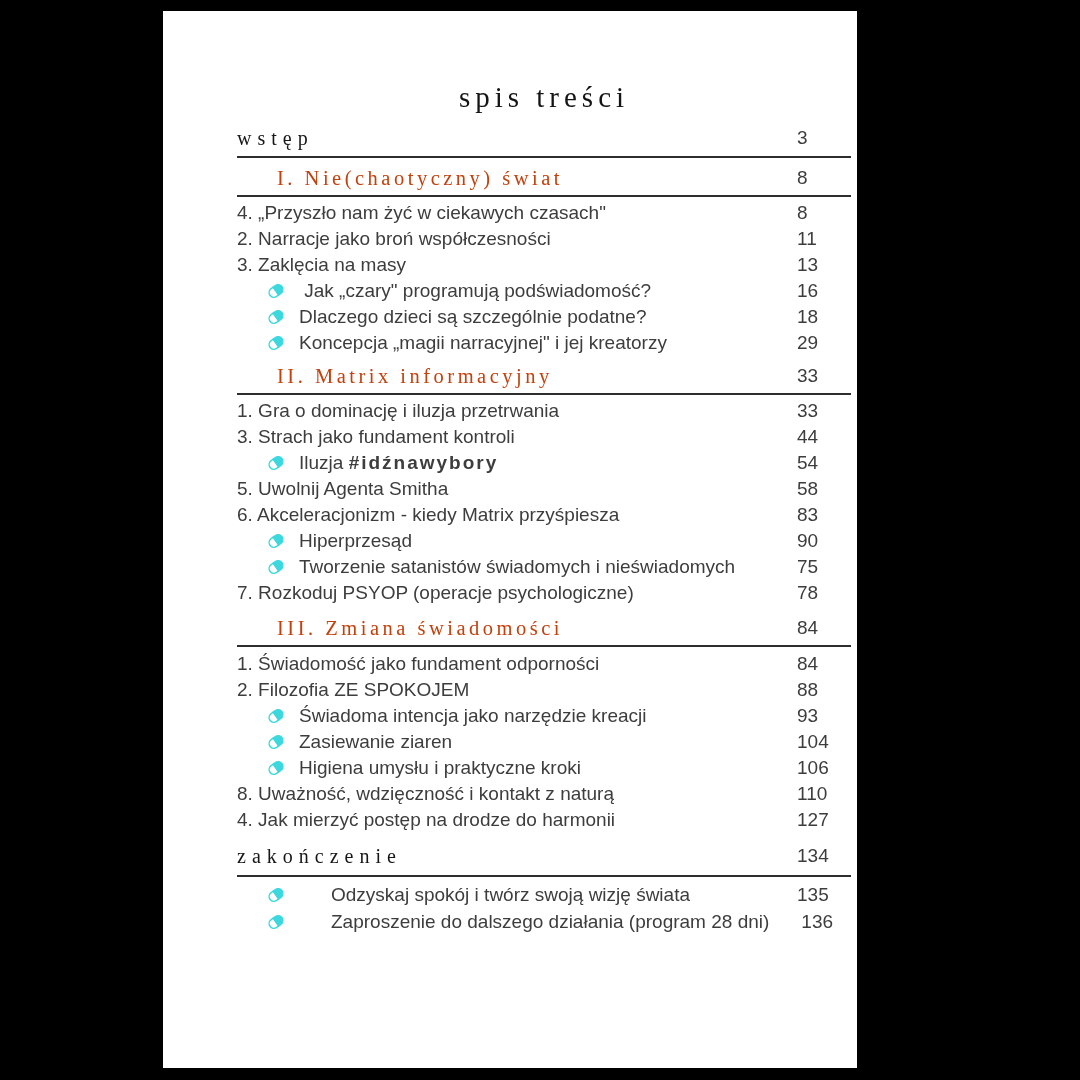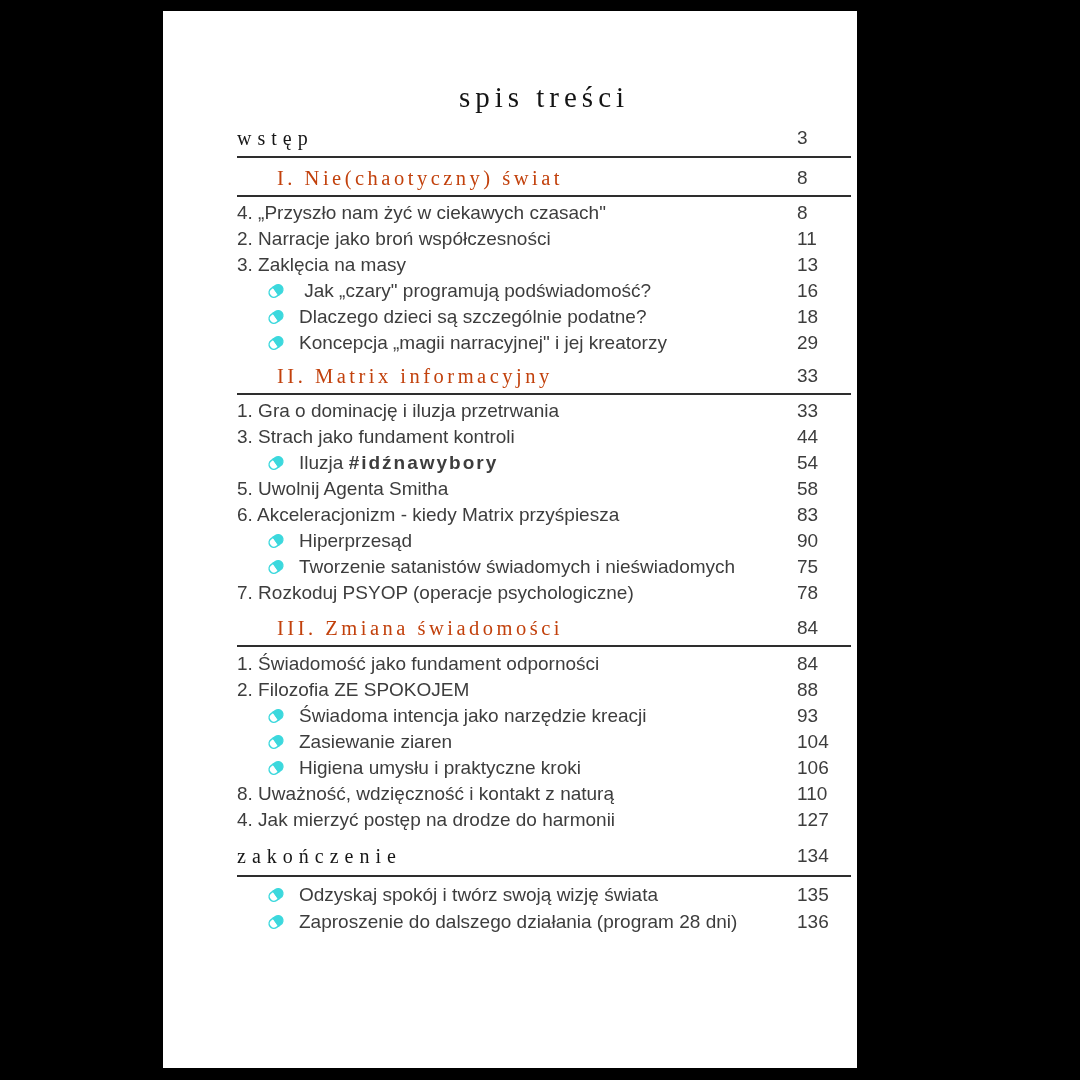--- a/index.html
+++ b/index.html
@@ -76,21 +76,21 @@
   .rule-a     { margin-top:5px; }
   .mt-part1   { margin-top:7px; }
   .rule-b     { margin-top:4px; }
   .mt-first   { margin-top:3px; }
   .mt-part2   { margin-top:7px; }
   .mt-part3   { margin-top:9px;gap:24px; }
   .mt-first3  { margin-top:4px; }
   .mt-zak     { margin-top:10px; }
   .rule-c     { margin-top:6px; }
   .mt-sub-end { margin-top:4px; }
-  .row-end    { height:27px; }
+  .row-end    { height:27px;gap:32px; }
 </style>
 </head>
 <body>
 
 <div class="page">
   <div class="content">
 
     <div class="title">spis treści</div>
 
     <div class="row chapter mt-wstep">

